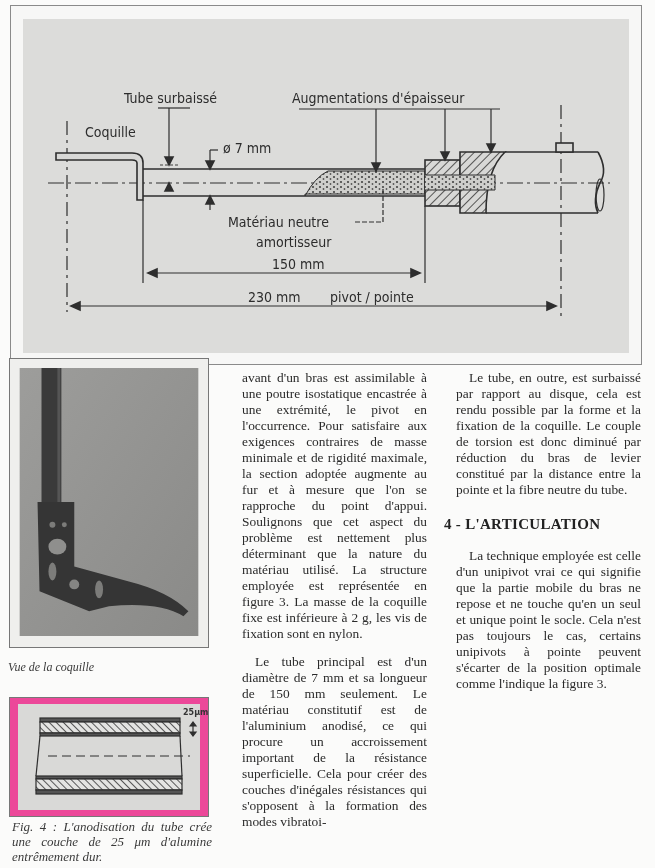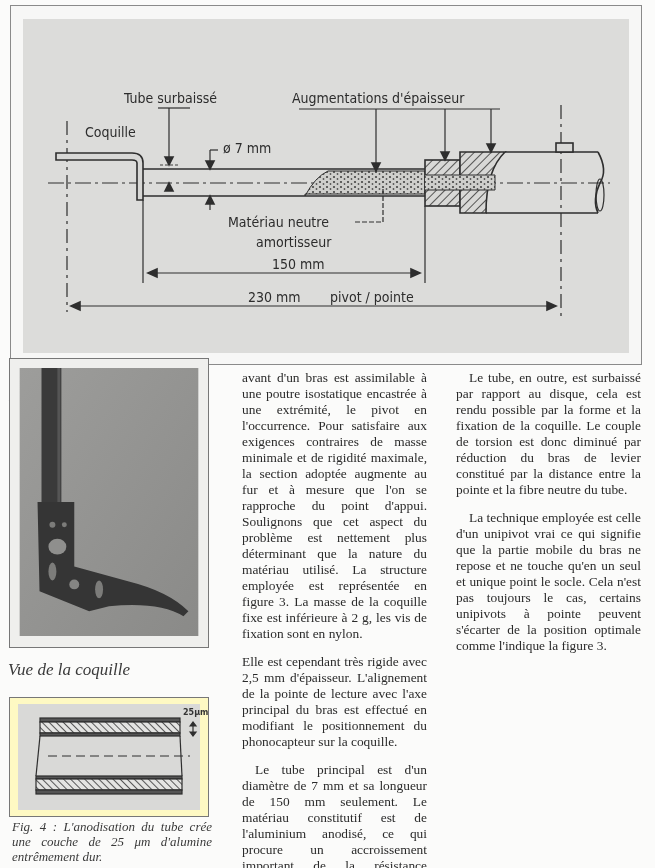--- a/index.html
+++ b/index.html
@@ -14,34 +14,34 @@
     position: absolute; left: 0; top: 0; width: 632px; height: 360px;
     border: 1px solid #8a8a8a; box-sizing: border-box; background: #f7f7f6;
   }
   .fig3-inner {
     position: absolute; left: 13px; top: 14px; width: 606px; height: 334px;
     background: #dcdcda;
   }
   .fig3 svg { position: absolute; left: 0; top: 0; }
   .dlabel { font-family: "DejaVu Sans", sans-serif; font-size: 14px; fill: #2c2c2c; font-stretch: condensed; }
   .caption {
-    position: absolute; font-style: italic; font-size: 17px; color: #3a3a3a;
+    position: absolute; font-style: italic; font-size: 12px; color: #3a3a3a;
   }
   .fig3-caption { left: 9px; top: 386px; }
   .photo-frame {
     position: absolute; left: 9px; top: 358px; width: 200px; height: 258px;
     border: 1px solid #777; box-sizing: border-box; background: #efefed;
   }
   .photo {
     position: absolute; left: 9px; top: 9px; width: 180px; height: 268px;
   }
   .photo-caption { left: 8px; top: 660px; }
   .fig4-frame {
     position: absolute; left: 9px; top: 697px; width: 200px; height: 120px;
-    border: 1px solid #777; box-sizing: border-box; background: #fef9c3;
+    border: 1px solid #777; box-sizing: border-box; background: #ec4899;
   }
   .fig4-caption {
     left: 12px; top: 819px; width: 200px; font-size: 13px; line-height: 15px; text-align: justify;
   }
   .col {
     position: absolute; top: 358px; width: 209px; font-size: 13.4px; line-height: 16px;
     text-align: justify; color: #2a2a2a;
   }
   .col p { margin: 12px; }
   .col p.indent { text-indent: 13px; }
@@ -190,20 +190,20 @@
       <path d="M 180 28 L 183 24 L 186 28 Z" fill="#2e2e2e"></path>
       <path d="M 180 34 L 183 38 L 186 34 Z" fill="#2e2e2e"></path>
     </g>
     <text x="173" y="17" font-family="DejaVu Sans, sans-serif" font-size="8" font-weight="bold" fill="#333">25μm</text>
   </svg>
 </div>
 <div class="caption fig4-caption">Fig. 4 : L'anodisation du tube crée une couche de 25 μm d'alumine entrêmement dur.</div>
 
 <div class="col col2">
   <p>avant d'un bras est assimilable à une poutre isostatique encastrée à une extrémité, le pivot en l'occurrence. Pour satisfaire aux exigences contraires de masse minimale et de rigidité maximale, la section adoptée augmente au fur et à mesure que l'on se rapproche du point d'appui. Soulignons que cet aspect du problème est nettement plus déterminant que la nature du matériau utilisé. La structure employée est représentée en figure 3. La masse de la coquille fixe est inférieure à 2 g, les vis de fixation sont en nylon.</p>
-  <p class="indent" style="text-indent:0">Elle est cependant très rigide avec 2,5 mm d'épaisseur. L'alignement de la pointe de lecture avec l'axe principal du bras est effectué en modifiant le positionnement du phonocapteur sur la coquille.</p>
   <p class="indent">Le tube principal est d'un diamètre de 7 mm et sa longueur de 150 mm seulement. Le matériau constitutif est de l'aluminium anodisé, ce qui procure un accroissement important de la résistance superficielle. Cela pour créer des couches d'inégales résistances qui s'opposent à la formation des modes vibratoi-</p>
 </div>
 
 <div class="col col3">
   <p class="indent">Le tube, en outre, est surbaissé par rapport au disque, cela est rendu possible par la forme et la fixation de la coquille. Le couple de torsion est donc diminué par réduction du bras de levier constitué par la distance entre la pointe et la fibre neutre du tube.</p>
+  <div class="section-heading">4 - L'ARTICULATION</div>
   <p class="indent">La technique employée est celle d'un unipivot vrai ce qui signifie que la partie mobile du bras ne repose et ne touche qu'en un seul et unique point le socle. Cela n'est pas toujours le cas, certains unipivots à pointe peuvent s'écarter de la position optimale comme l'indique la figure 3.</p>
 </div>
 
 </body></html>

